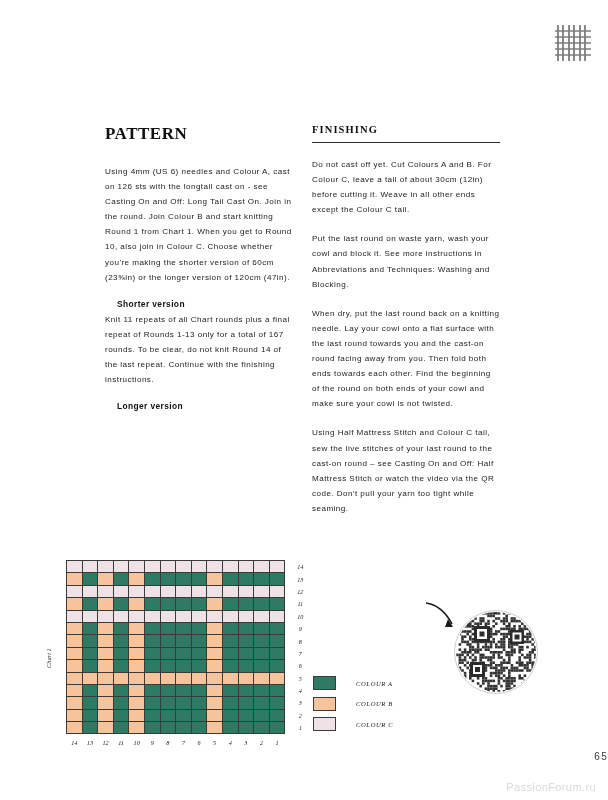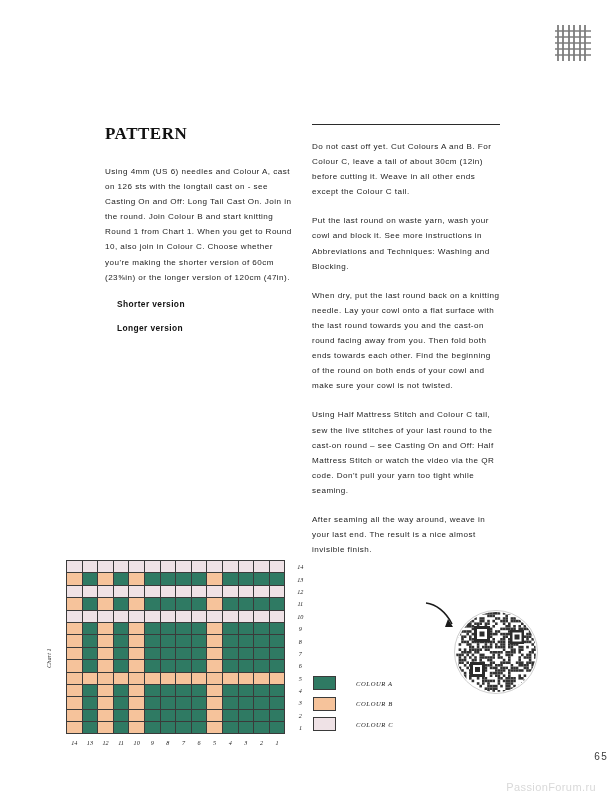--- a/index.html
+++ b/index.html
@@ -216,32 +216,33 @@
       <line x1="3" y1="33" x2="39" y2="33"></line>
     </g>
   </svg>
 </div>
 
 <div class="col col-left">
   <h2 class="sec-title big">PATTERN</h2>
   <p class="body">Using 4mm (US 6) needles and Colour A, cast on 126 sts with the longtail cast on - see Casting On and Off: Long Tail Cast On. Join in the round. Join Colour B and start knitting Round 1 from Chart 1. When you get to Round 10, also join in Colour C. Choose whether you're making the shorter version of 60cm (23⅝in) or the longer version of 120cm (47in).</p>
 
   <h4 class="subhead">Shorter version</h4>
+  <p class="body">Knit 11 repeats of all Chart rounds plus a final repeat of Rounds 1-13 only for a total of 167 rounds. To be clear, do not knit Round 14 of the last repeat. Continue with the finishing instructions.</p>
 
   <h4 class="subhead">Longer version</h4>
 </div>
 
 <div class="col col-right">
+  <h3 class="sec-title small">FINISHING</h3>
   <div class="rule"></div>
 
   <p class="body">Do not cast off yet. Cut Colours A and B. For Colour C, leave a tail of about 30cm (12in) before cutting it. Weave in all other ends except the Colour C tail.</p>
   <p class="body">Put the last round on waste yarn, wash your cowl and block it. See more instructions in Abbreviations and Techniques: Washing and Blocking.</p>
   <p class="body">When dry, put the last round back on a knitting needle. Lay your cowl onto a flat surface with the last round towards you and the cast-on round facing away from you. Then fold both ends towards each other. Find the beginning of the round on both ends of your cowl and make sure your cowl is not twisted.</p>
   <p class="body">Using Half Mattress Stitch and Colour C tail, sew the live stitches of your last round to the cast-on round – see Casting On and Off: Half Mattress Stitch or watch the video via the QR code. Don't pull your yarn too tight while seaming.</p>
-  <p class="body tight">After seaming all the way around, weave in your last end. The result is a nice almost invisible finish.</p>
 </div>
 
 <div id="chart-wrap">
   <table class="knit-chart">
     <tbody id="chart-body">
         <tr>
           <td class="cell cC"></td>
           <td class="cell cC"></td>
           <td class="cell cC"></td>
           <td class="cell cC"></td>

